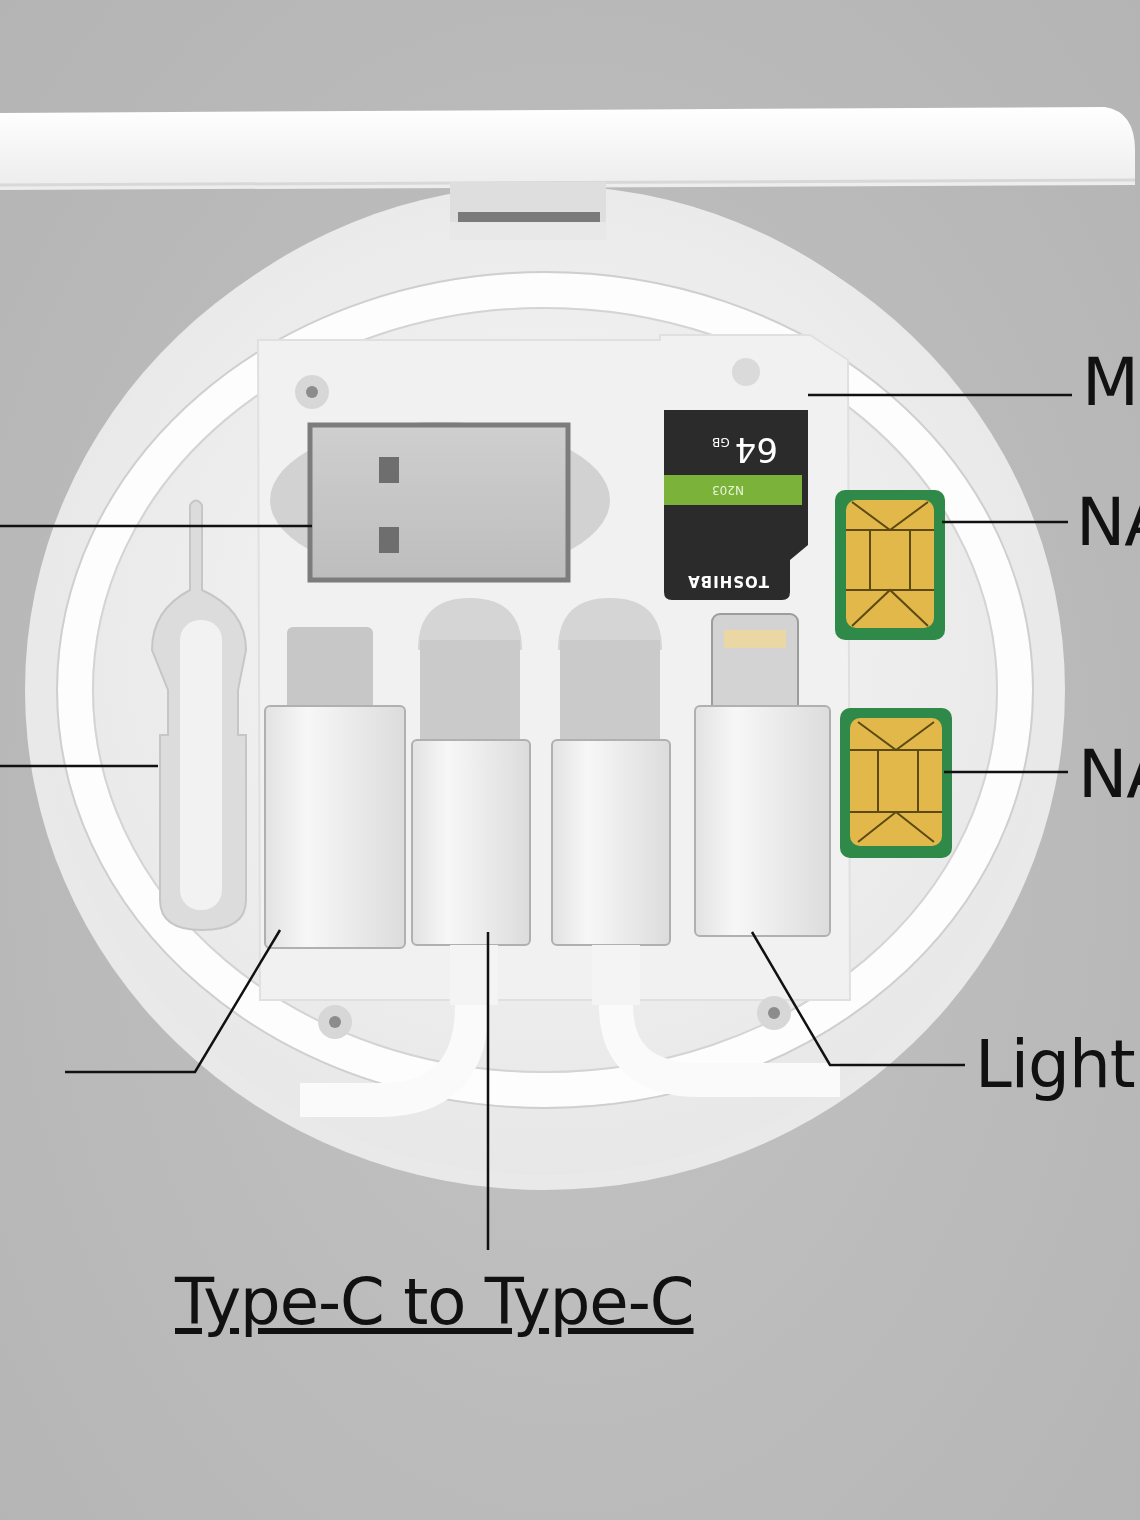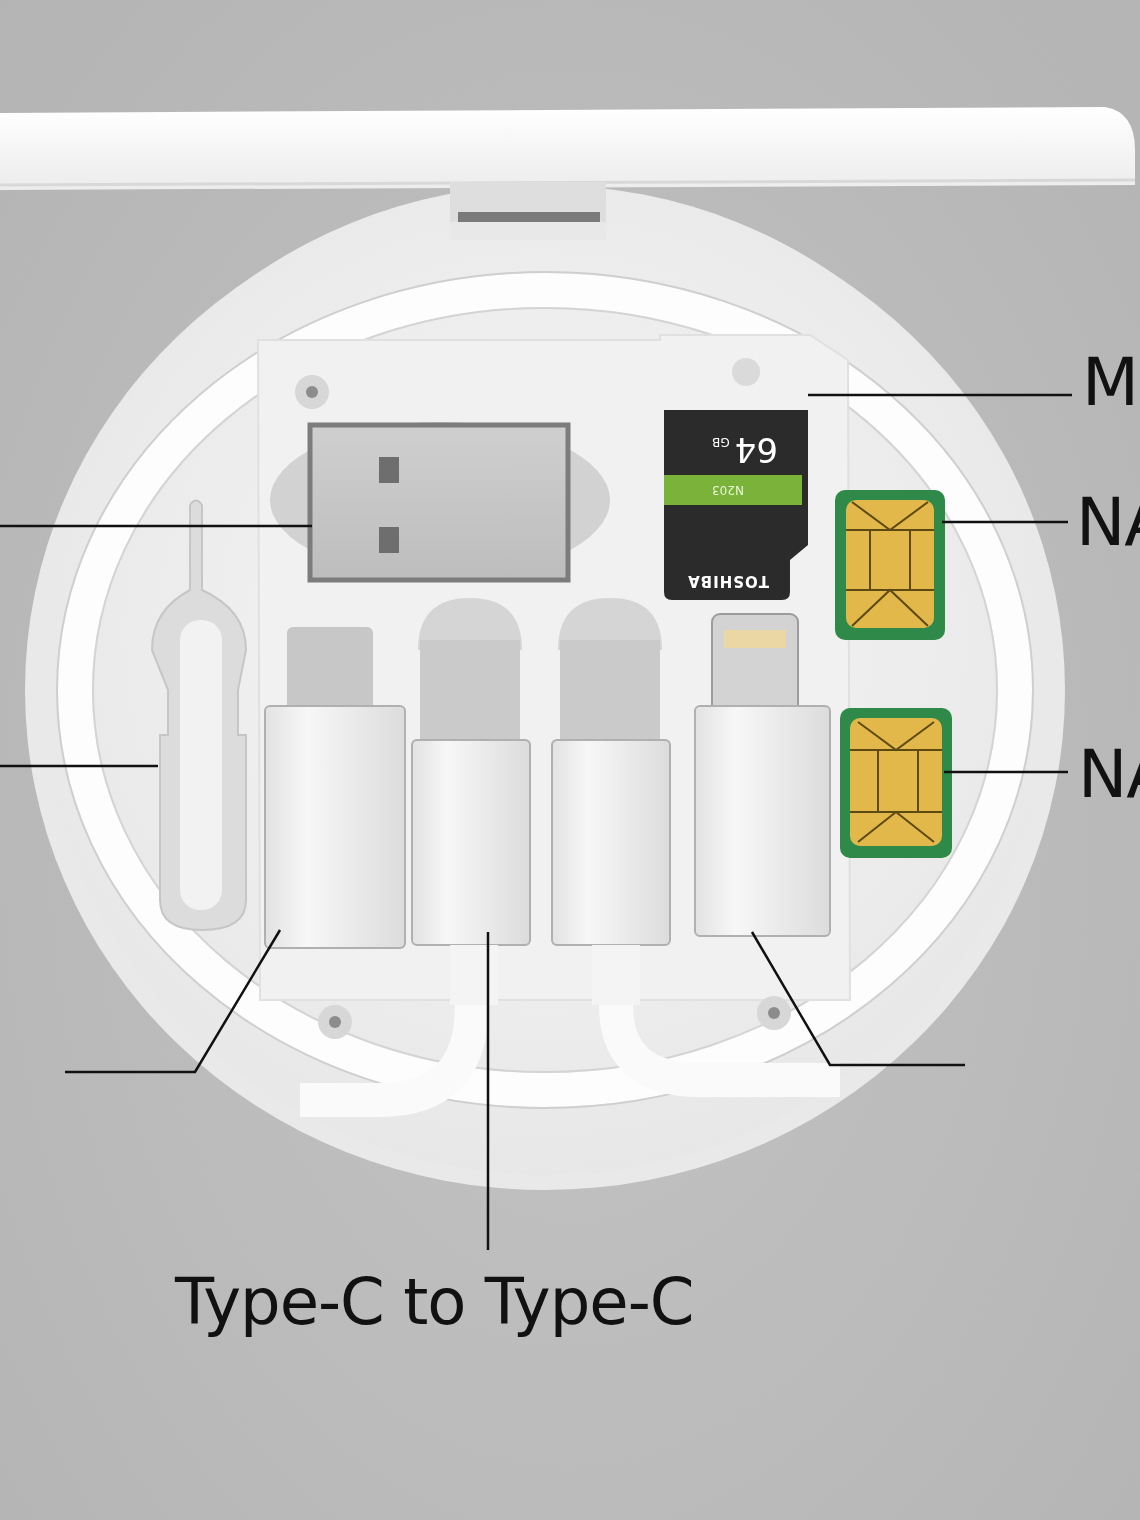--- a/index.html
+++ b/index.html
@@ -144,14 +144,15 @@
     <div style="position:absolute; left:20px; top:103px; width:120px; font-size:12px; color:#e9f5d8;">N203</div>
     <div style="position:absolute; left:30px; top:130px; width:110px; text-align:left;">
       <span style="font-size:34px;">64</span>
       <span style="font-size:12px;">GB</span>
     </div>
   </div>
 
   <div class="label" style="left:1082px; top:350px;">M</div>
   <div class="label" style="left:1076px; top:490px;">NA</div>
   <div class="label" style="left:1078px; top:742px;">NA</div>
-  <div class="label bottom" style="left:175px; top:1270px;">Type-C to Type-C</div>
+  <div class="label" style="left:975px; top:1032px;">Light</div>
+  <div class="label bottom" style="left:175px; top:1270px;text-decoration:underline;">Type-C to Type-C</div>
 </div>
 
 </body></html>

